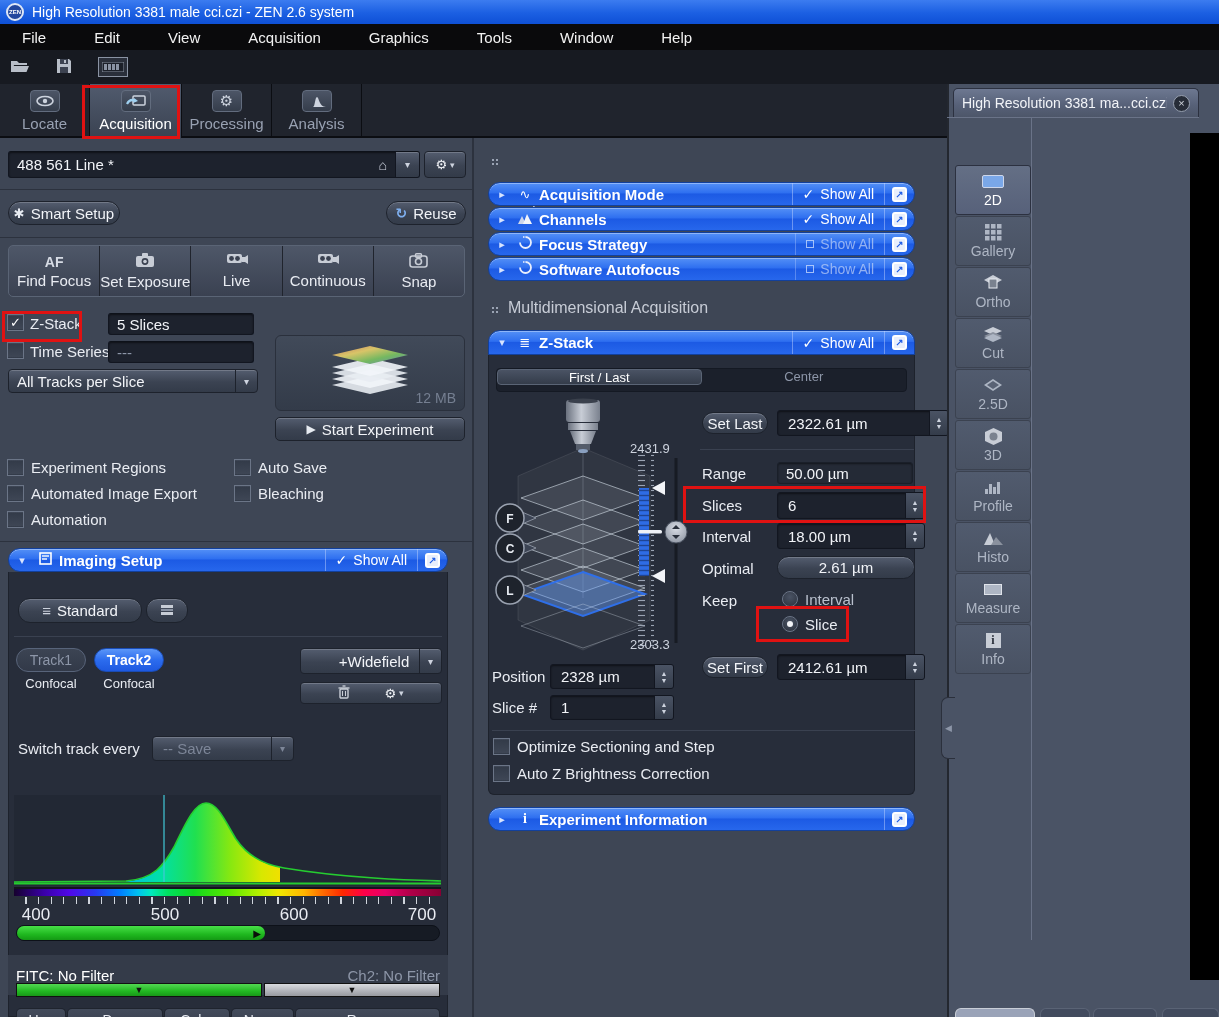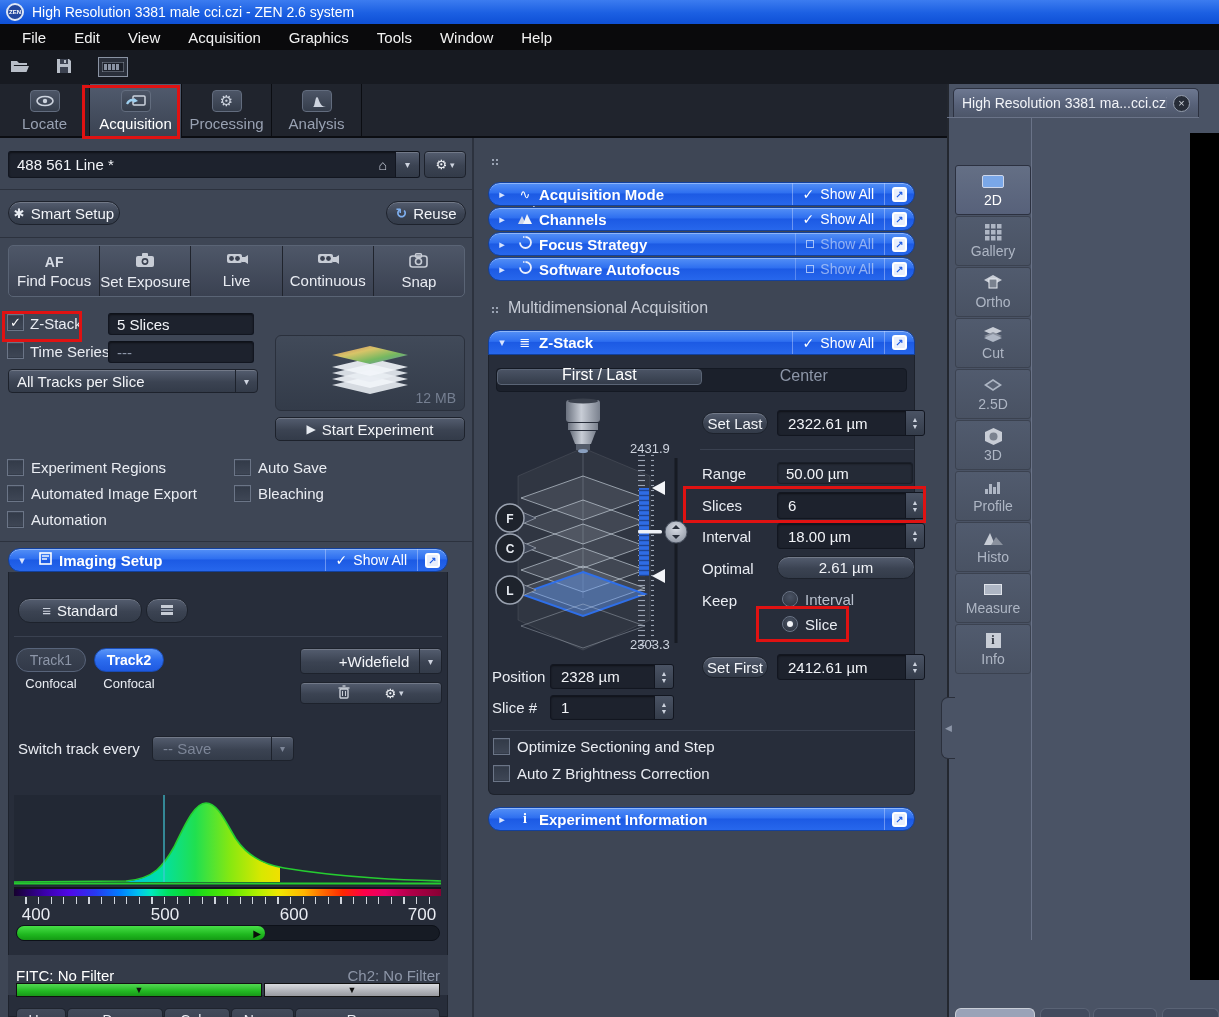--- a/index.html
+++ b/index.html
@@ -8,21 +8,21 @@
   #app { position:relative; width:1219px; height:1017px; color:#e9ecf2; font-size:15px; }
   .abs { position:absolute; }
 
   
   .titlebar { left:0; top:0; width:1219px; height:24px;
     background:linear-gradient(180deg,#3c7cf0,#1b5fe2 55%,#0e50d6);
     display:flex; align-items:center; gap:8px; padding:0 6px; }
   .zenlogo { width:18px; height:18px; border-radius:50%; background:#23479e; border:2px solid #dfe7f6;
     color:#fff; font-size:6px; font-weight:bold; display:flex; align-items:center; justify-content:center; }
   .titletext { color:#fff; font-size:14px; }
-  .menubar { left:0; top:24px; width:1219px; height:26px; background:#0a0a0c; display:flex; align-items:center; padding-left:8px; }
+  .menubar { left:0; top:24px; width:1219px; height:26px; background:#0a0a0c; display:flex; align-items:center; padding-left:8px;gap:20px; }
   .menubar span { color:#f2f2f2; font-size:15px; padding:3px 14px; cursor:default; }
   .toolbar { left:0; top:50px; width:1219px; height:34px; background:#171a21; display:flex; align-items:center; gap:26px; padding-left:10px; }
 
   
   .work-left { left:0; top:84px; width:947px; height:933px; background:#3e4655; }
   .tabbar { left:0; top:84px; width:947px; height:54px; background:#20242d; border-bottom:2px solid #0b0d12; display:flex; }
   .maintab { width:90px; height:54px; border-right:1px solid #0b0d12; display:flex; flex-direction:column; align-items:center; justify-content:center; gap:3px; color:#98a1b2; font-size:15px; }
   .maintab .ticon { width:30px; height:22px; border:1px solid #626c7e; border-radius:4px;
     background:linear-gradient(180deg,#4c5566,#353d4b); display:flex; align-items:center; justify-content:center; color:#cdd3de; font-size:13px; }
   .maintab.sel { background:linear-gradient(180deg,#515b6e,#3a4251); color:#fff; }
@@ -89,21 +89,21 @@
   .trackbtn.on { border:1px solid #1a4cb4; color:#fff; background:linear-gradient(180deg,#5b96f8,#2c6cee 50%,#1e59e0); font-weight:bold; }
   .ddown { background:linear-gradient(180deg,#545d6f,#3b4352 55%,#333b49); border:1px solid #1d222c; border-radius:4px; display:flex; align-items:center; box-shadow:inset 0 1px 0 rgba(255,255,255,.18); }
   .ddown .dval { flex:1; text-align:center; color:#f2f4f8;padding-left:28px; }
   .ddown .darr { width:22px; align-self:stretch; border-left:1px solid #1d222c; display:flex; align-items:center; justify-content:center; color:#cdd3de; font-size:10px; }
   .ddown.disabled .dval, .ddown.disabled .darr { color:#7d8698; }
 
   .chanbar { height:14px; border:1px solid #111; display:flex; align-items:center; justify-content:center; font-size:9px; color:#111; }
   .thead-cell { background:linear-gradient(180deg,#434b5b,#39404e); border:1px solid #1f242e; border-bottom:none; border-radius:5px 5px 0 0;
     display:flex; align-items:flex-end; justify-content:center; color:#e9ecf2; font-size:14px; overflow:hidden; }
 
-  .ztab { width:205px; height:16px; display:flex; align-items:flex-end; justify-content:center; font-size:16px; }
+  .ztab { width:205px; height:16px; display:flex; align-items:flex-start; justify-content:center; font-size:13px; }
 </style>
 </head>
 <body>
 
 <div id="app">
 
   <div class="abs titlebar">
     <div class="zenlogo">ZEN</div>
     <div class="titletext">High Resolution 3381 male cci.czi - ZEN 2.6 system</div>
   </div>
@@ -581,21 +581,21 @@
       <polygon points="188,127 184,131 192,131" fill="#2a303c"></polygon>
       <polygon points="188,141 184,137 192,137" fill="#2a303c"></polygon>
     </svg>
   </div>
   <span class="abs" style="left:630px;top:441px;font-size:13px;color:#cdd3de;">2431.9</span>
   <span class="abs" style="left:630px;top:637px;font-size:13px;color:#cdd3de;">2303.3</span>
 
   <div class="abs btn pill" style="left:702px;top:412px;width:66px;height:22px;">
       <span>Set Last</span>
     </div>
-  <div class="abs spin" style="left:777px;top:410px;width:148px;height:26px;">
+  <div class="abs spin" style="left:777px;top:410px;width:172px;height:26px;">
     <span class="val">2322.61 µm</span>
     <span class="arr">
         <span>▲</span>
         <span>▼</span>
       </span>
   </div>
   <div class="abs hr" style="left:700px;top:449px;width:214px;background:#3a4150;"></div>
 
   <span class="abs lbl" style="left:702px;top:465px;">Range</span>
   <div class="abs field" style="left:777px;top:462px;width:136px;height:22px;background:#242a36;border-color:#1a1f29;">

